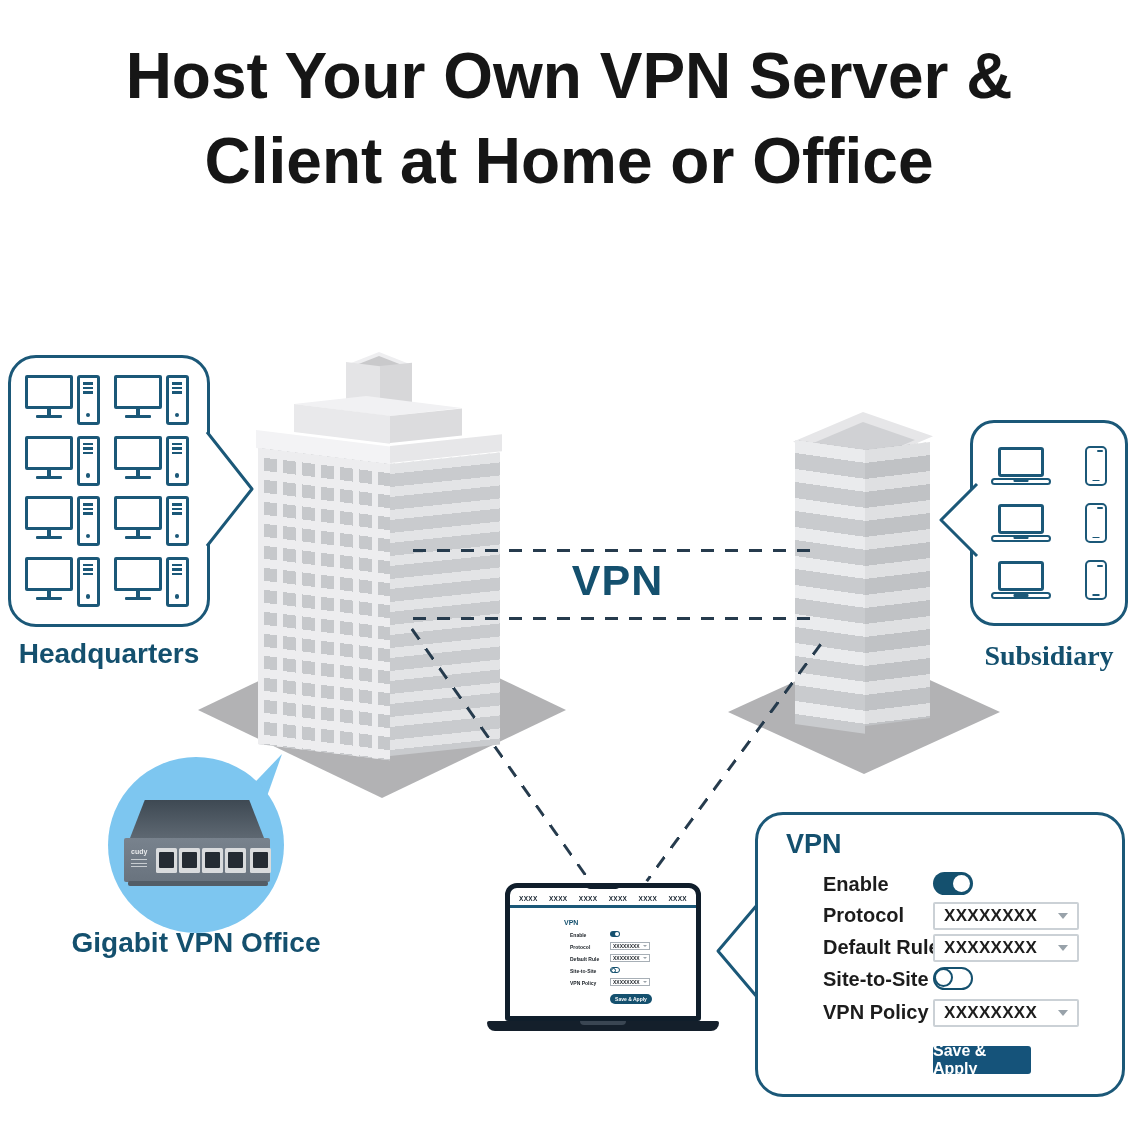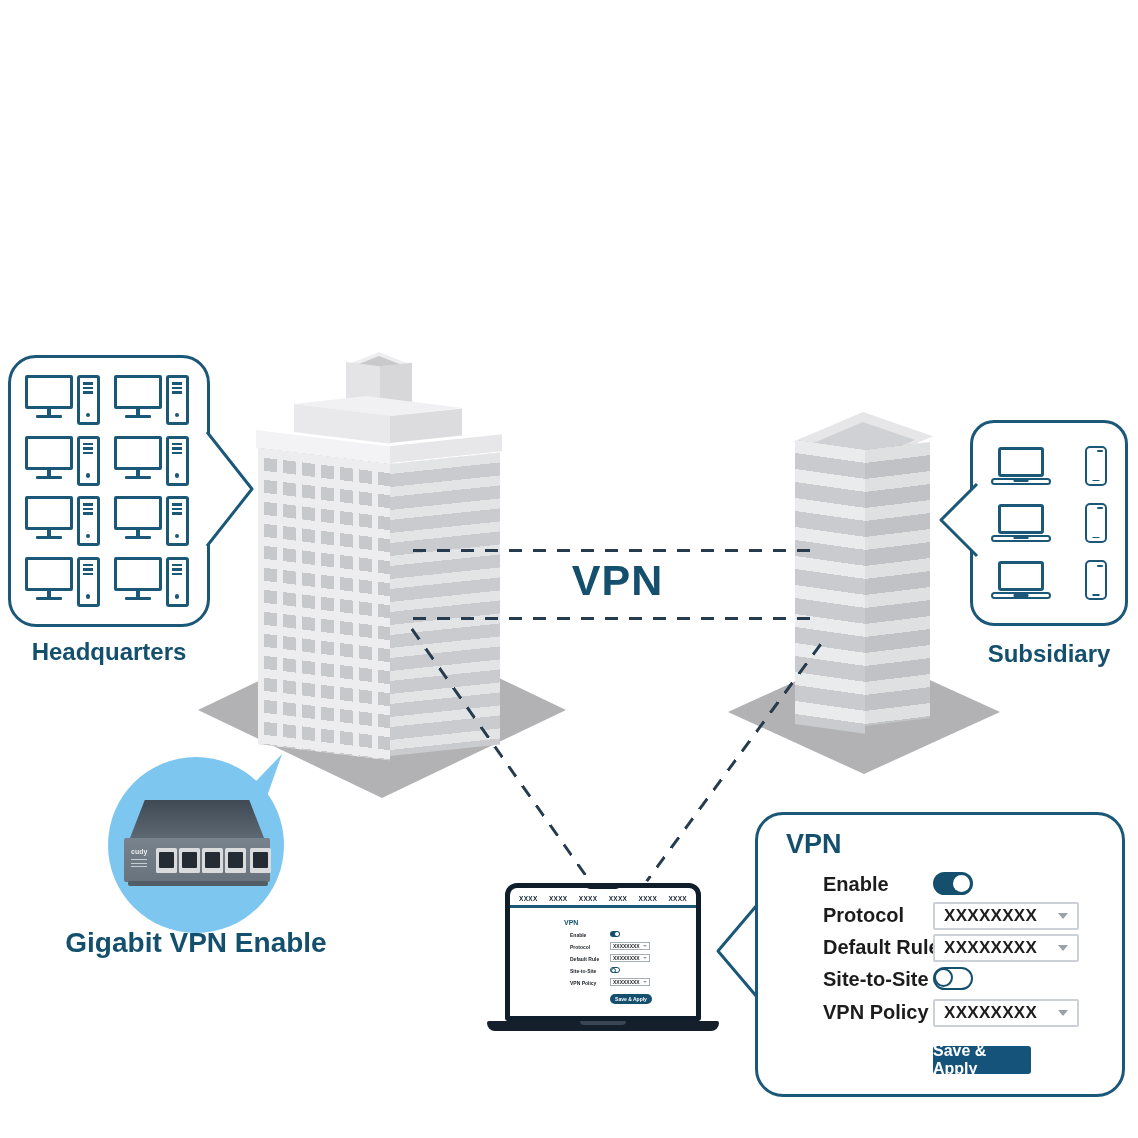--- a/index.html
+++ b/index.html
@@ -6,21 +6,21 @@
   .canvas{position:relative;width:1138px;height:1138px;background:#ffffff;overflow:hidden;
           font-family:"Liberation Sans", sans-serif;}
   .abs{position:absolute;}
 
   
   .title{position:absolute;left:0;right:0;top:34px;text-align:center;color:#161616;
          font-size:64px;font-weight:600;line-height:85px;letter-spacing:0;}
 
   
   .bubble{position:absolute;background:#fff;border:3px solid #1B5878;border-radius:28px;box-sizing:border-box;}
-  .bubble-label{position:absolute;text-align:center;font-weight:bold;font-size:24px;color:#14506E;}
+  .bubble-label{position:absolute;text-align:center;font-weight:bold;font-size:28px;color:#14506E;}
 
   
   .hq-grid{position:absolute;inset:0;display:grid;grid-template-columns:1fr 1fr;gap:10px 10px;padding:17px 14px;}
   .pc-unit{display:flex;align-items:flex-start;gap:4px;}
   .monitor{width:48px;}
   .monitor .scr{width:48px;height:34px;border:3px solid #1B5878;border-radius:2px;box-sizing:border-box;}
   .monitor .stem{width:4px;height:6px;background:#1B5878;margin:0 auto;}
   .monitor .foot{width:26px;height:3px;background:#1B5878;border-radius:1px;margin:0 auto;}
   .tower{width:23px;height:50px;border:3px solid #1B5878;border-radius:3px;box-sizing:border-box;position:relative;}
   .tower i{position:absolute;left:3px;width:10px;height:2.5px;background:#1B5878;}
@@ -115,20 +115,24 @@
   .toggle-off i{position:absolute;left:-1px;top:-1px;width:15px;height:15px;border-radius:50%;border:2.5px solid #14506E;background:#fff;}
   .save-btn{position:absolute;left:175px;top:231px;width:98px;height:28px;background:#15537A;border:none;
             border-radius:3px;color:#fff;font-size:16px;font-weight:bold;display:flex;align-items:center;
             justify-content:center;font-family:"Liberation Sans",sans-serif;}
 </style>
 </head>
 <body>
 
 <div class="canvas">
 
+  <div class="title">
+    <div>Host Your Own VPN Server &amp;</div>
+    <div>Client at Home or Office</div>
+  </div>
 
   <div class="diamond ground abs" style="left:198px;top:622px;width:368px;height:176px;"></div>
   <div class="diamond ground abs" style="left:728px;top:650px;width:272px;height:124px;"></div>
 
   <div>
     <div class="face abs" style="left:346px;top:352px;width:66px;height:26px;clip-path:polygon(0 50%,50% 100%,100% 50%,50% 0);background:#EEEEF0;"></div>
     <div class="face abs" style="left:356px;top:356px;width:46px;height:18px;clip-path:polygon(0 50%,50% 100%,100% 50%,50% 0);background:#C9C9CB;"></div>
     <div class="face" style="left:346px;top:362px;width:34px;height:44px;background:#E4E4E6;transform:skewY(7deg);"></div>
     <div class="face" style="left:380px;top:366px;width:32px;height:43px;background:#D7D7D9;transform:skewY(-6deg);"></div>
     <div class="face abs" style="left:294px;top:396px;width:168px;height:22px;clip-path:polygon(0% 36%,57% 91%,100% 55%,43% 0%);background:#F1F1F3;"></div>
@@ -287,21 +291,21 @@
             <div class="scr"></div>
             <div class="base"></div>
           </div>
           <div class="phone-ic"></div>
         </div>
     </div>
   </div>
   <svg class="abs" style="left:936px;top:482px;" width="44" height="76">
     <path d="M41,2 L5,38 L41,74" fill="#ffffff" stroke="#1B5878" stroke-width="3" stroke-linejoin="round"></path>
   </svg>
-  <div class="bubble-label" style="left:960px;top:640px;width:178px;">Subsidiary</div>
+  <div class="bubble-label" style="left:960px;top:640px;width:178px;font-family:Liberation Serif, serif;">Subsidiary</div>
 
   <svg class="abs" style="left:232px;top:750px;" width="58" height="70">
     <polygon points="4,52 50,4 28,66" fill="#7DC6F0"></polygon>
   </svg>
   <div class="router-circle"></div>
   <div class="router-top"></div>
   <div class="router-front">
     <div class="router-brand">cudy</div>
     <div class="router-lines">
         <i></i>
@@ -319,21 +323,21 @@
       </div>
     <div class="port" style="left:101px;">
         <span></span>
       </div>
     <div class="port" style="left:126px;">
         <span></span>
       </div>
   </div>
   <div class="router-base"></div>
   <div class="router-label">
-    <div>Gigabit VPN Enable</div>
+    <div>Gigabit VPN Office</div>
   </div>
 
   <div class="laptop">
     <div class="laptop-screen">
       <div class="mini-menu">
         <span>XXXX</span>
         <span>XXXX</span>
         <span>XXXX</span>
         <span>XXXX</span>
         <span>XXXX</span>

